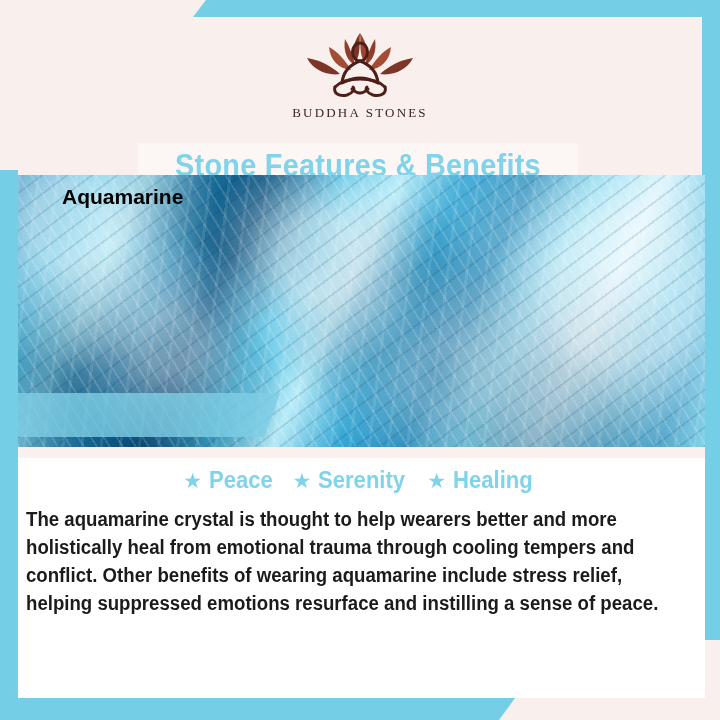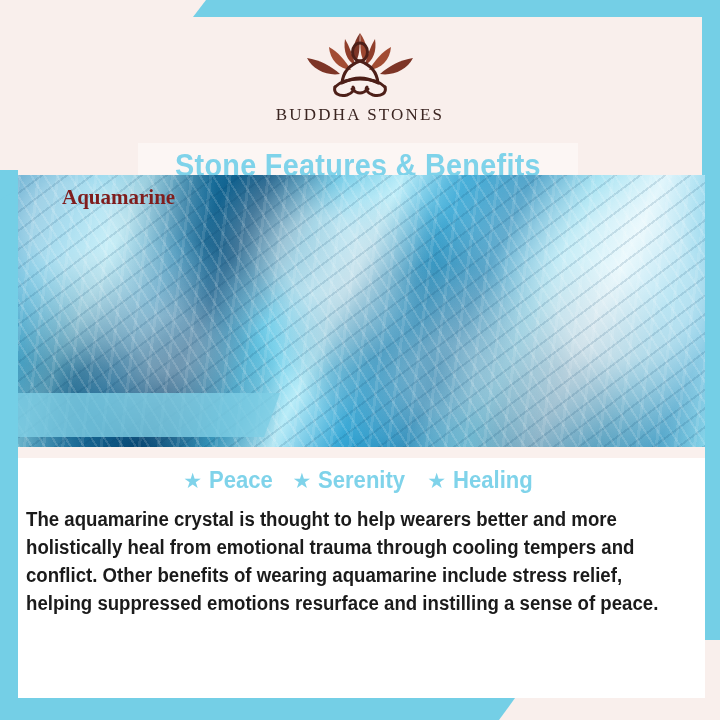--- a/index.html
+++ b/index.html
@@ -85,21 +85,21 @@
   .logo-mark {
     display: block;
     margin: 0 auto;
     width: 130px;
     height: 78px;
   }
   .logo-word {
     display: block;
     margin-top: 2px;
     font-family: "Liberation Serif", serif;
-    font-size: 17px;
+    font-size: 13px;
     letter-spacing: 2.2px;
     color: #3a2420;
     white-space: nowrap;
   }
 
   .title-plate {
     position: absolute;
     left: 120px;
     top: 126px;
     width: 440px;
@@ -173,23 +173,22 @@
     clip-path: polygon(0 0, 100% 0, calc(100% - 16px) 100%, 0 100%);
   }
   .stone-label-text {
     position: absolute;
     left: 44px;
     top: 0;
     height: 44px;
     line-height: 44px;
     font-size: 21px;
     font-weight: bold;
-    color: #7f1d1d;
+    color: #000000;
     white-space: nowrap;
-    font-family: Liberation Serif, serif;
   }
 
   
   .cream-gap {
     position: absolute;
     left: 18px;
     top: 447px;
     width: 687px;
     height: 11px;
     background: #faf0ed;

